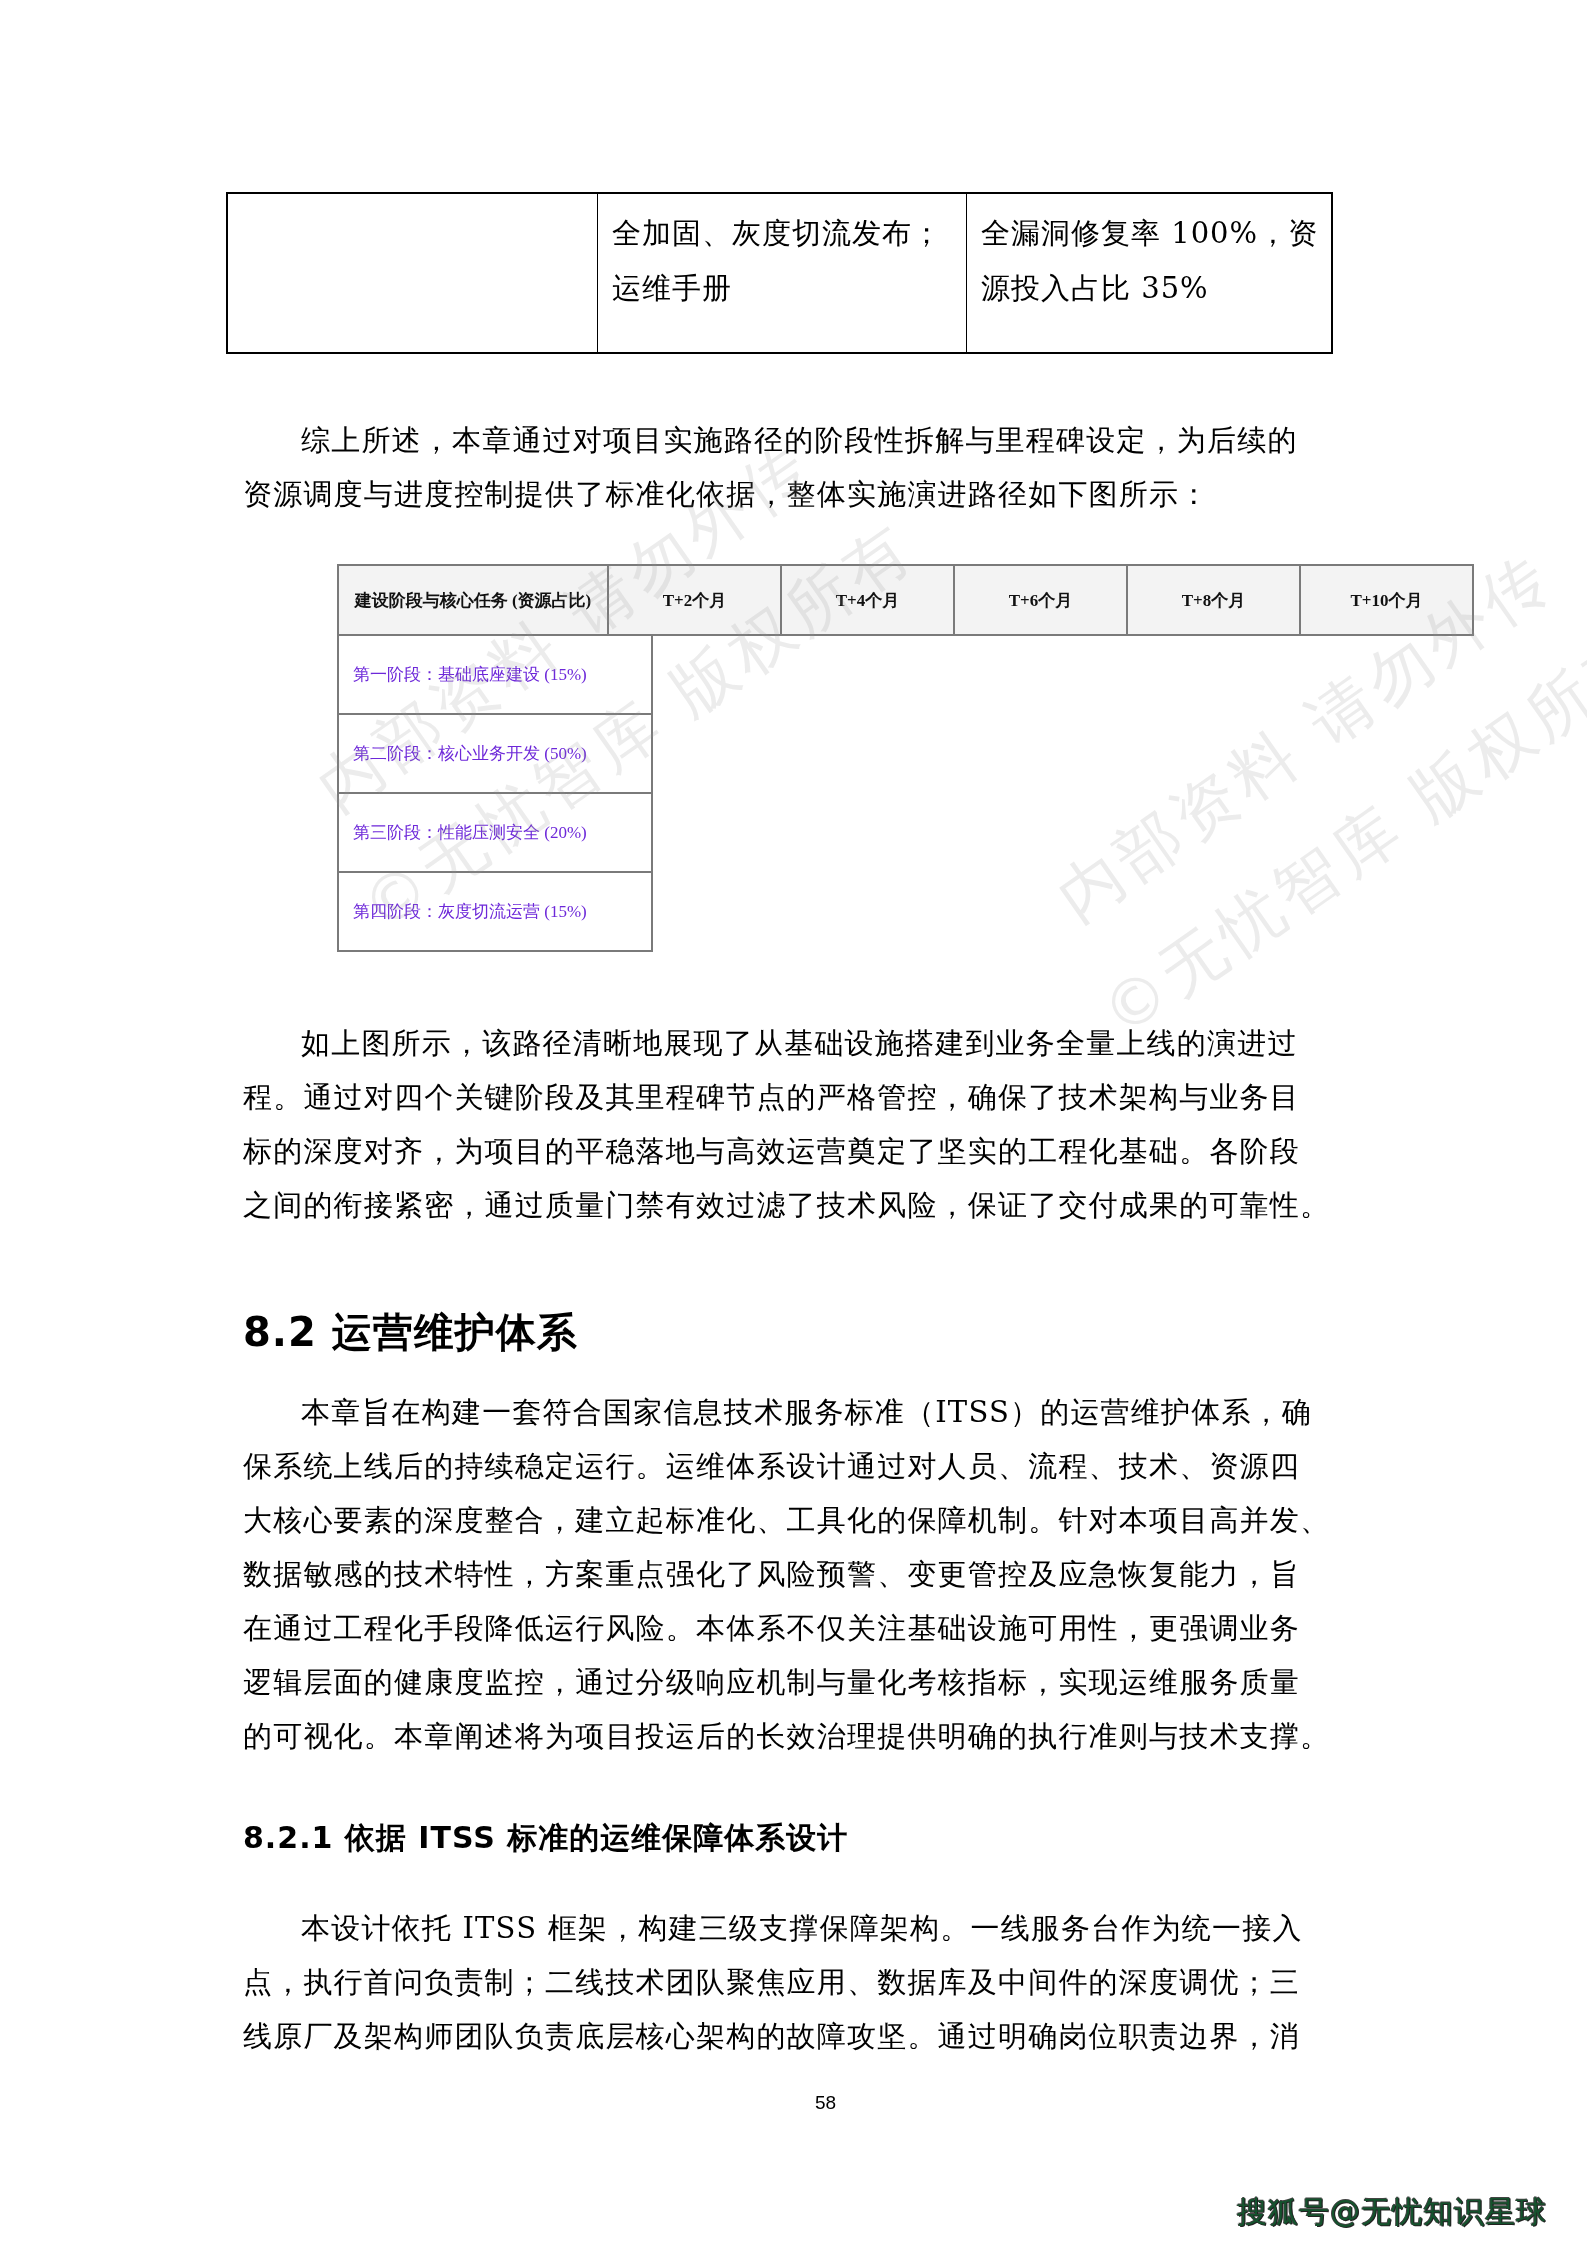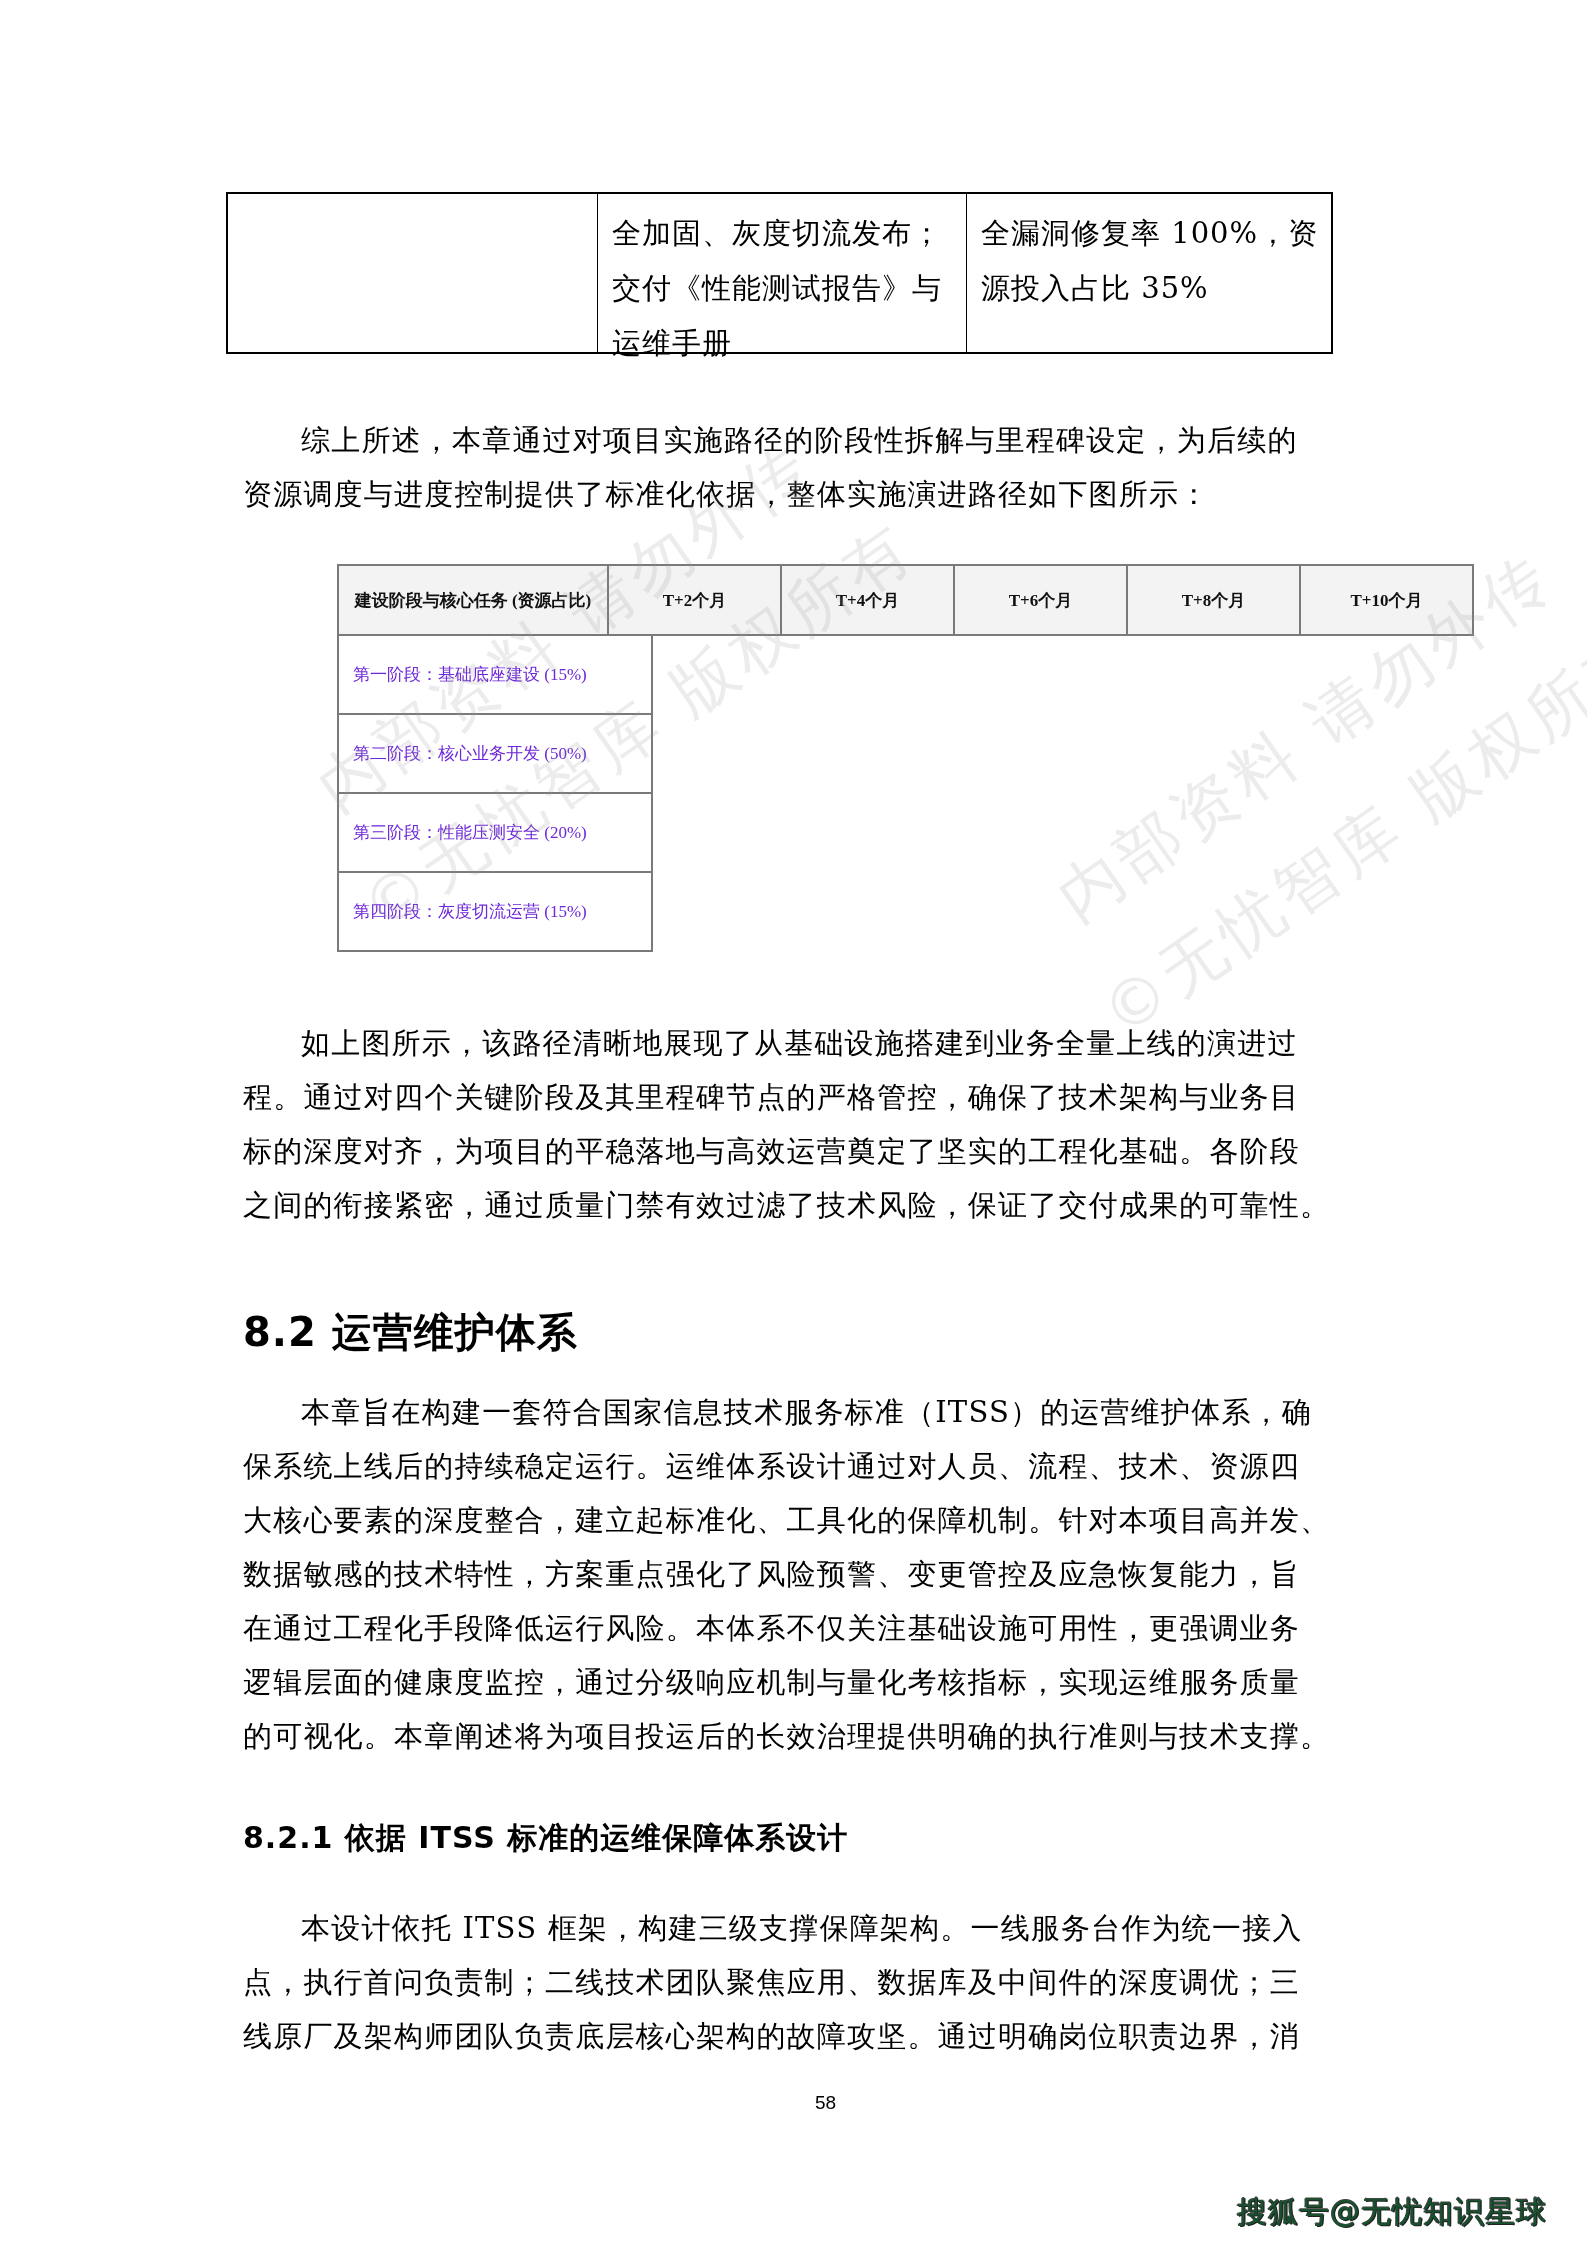--- a/index.html
+++ b/index.html
@@ -45,21 +45,20 @@
     font-size:30px; color:#14532d; letter-spacing:1px;
     text-shadow:1px 1px 0 #222, -1px 0 0 #444, 0 -1px 0 #444, 1px 0 0 #333; }
 </style>
 </head>
 <body>
 
 <div class="cont-table">
   <div class="cont-cell c1"></div>
   <div class="cont-cell c2">
     <div>全加固、灰度切流发布；</div>
-    <div>交付《性能测试报告》与</div>
     <div>运维手册</div>
   </div>
   <div class="cont-cell c3">
     <div>全漏洞修复率 100%，资</div>
     <div>源投入占比 35%</div>
   </div>
 </div>
 
 <div class="para" style="top:413px;">
   <span class="ln">综上所述，本章通过对项目实施路径的阶段性拆解与里程碑设定，为后续的</span>

